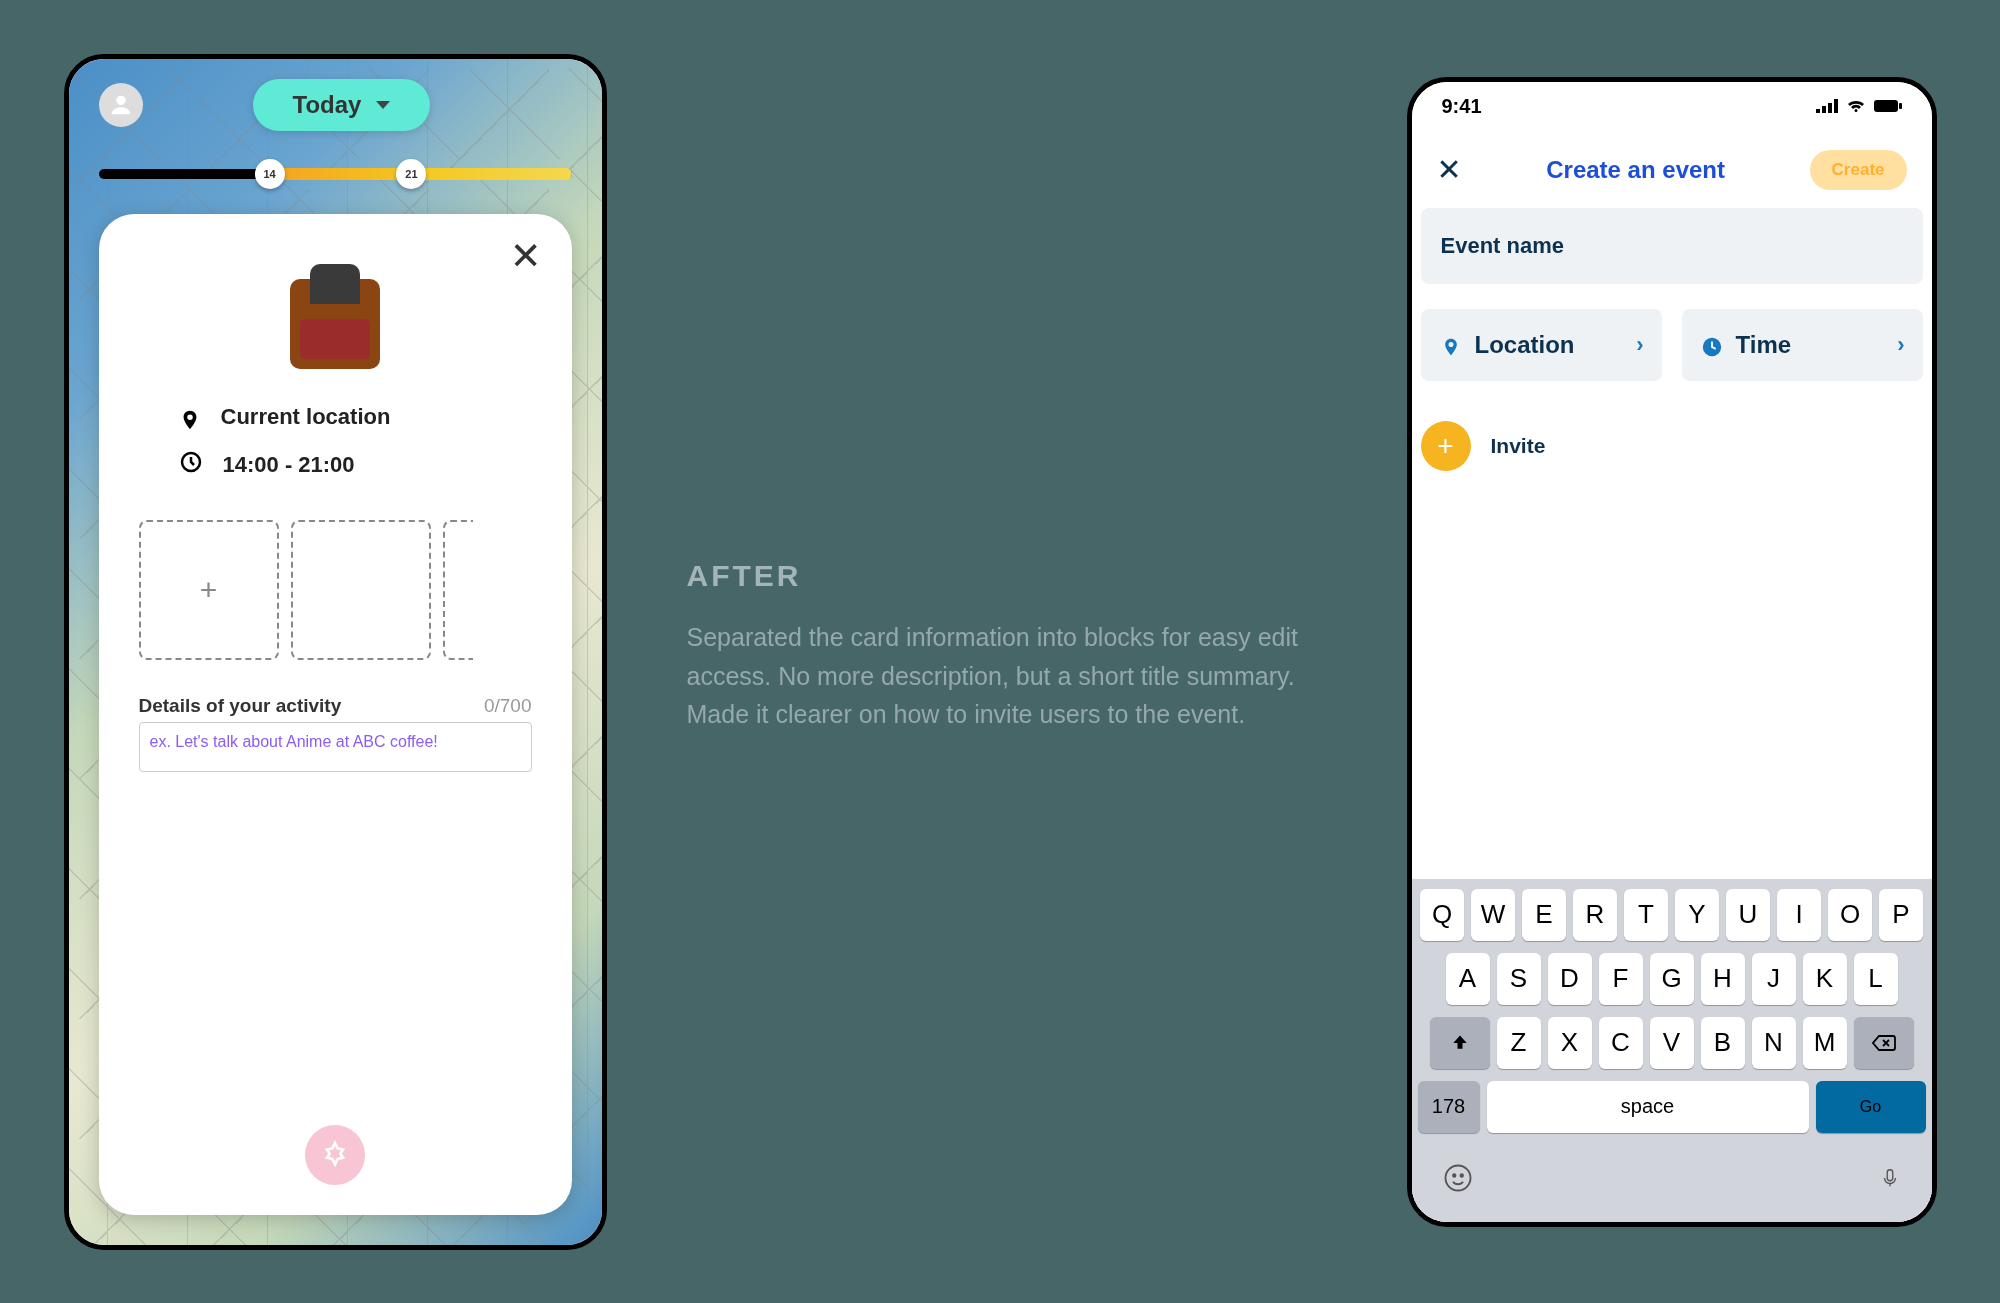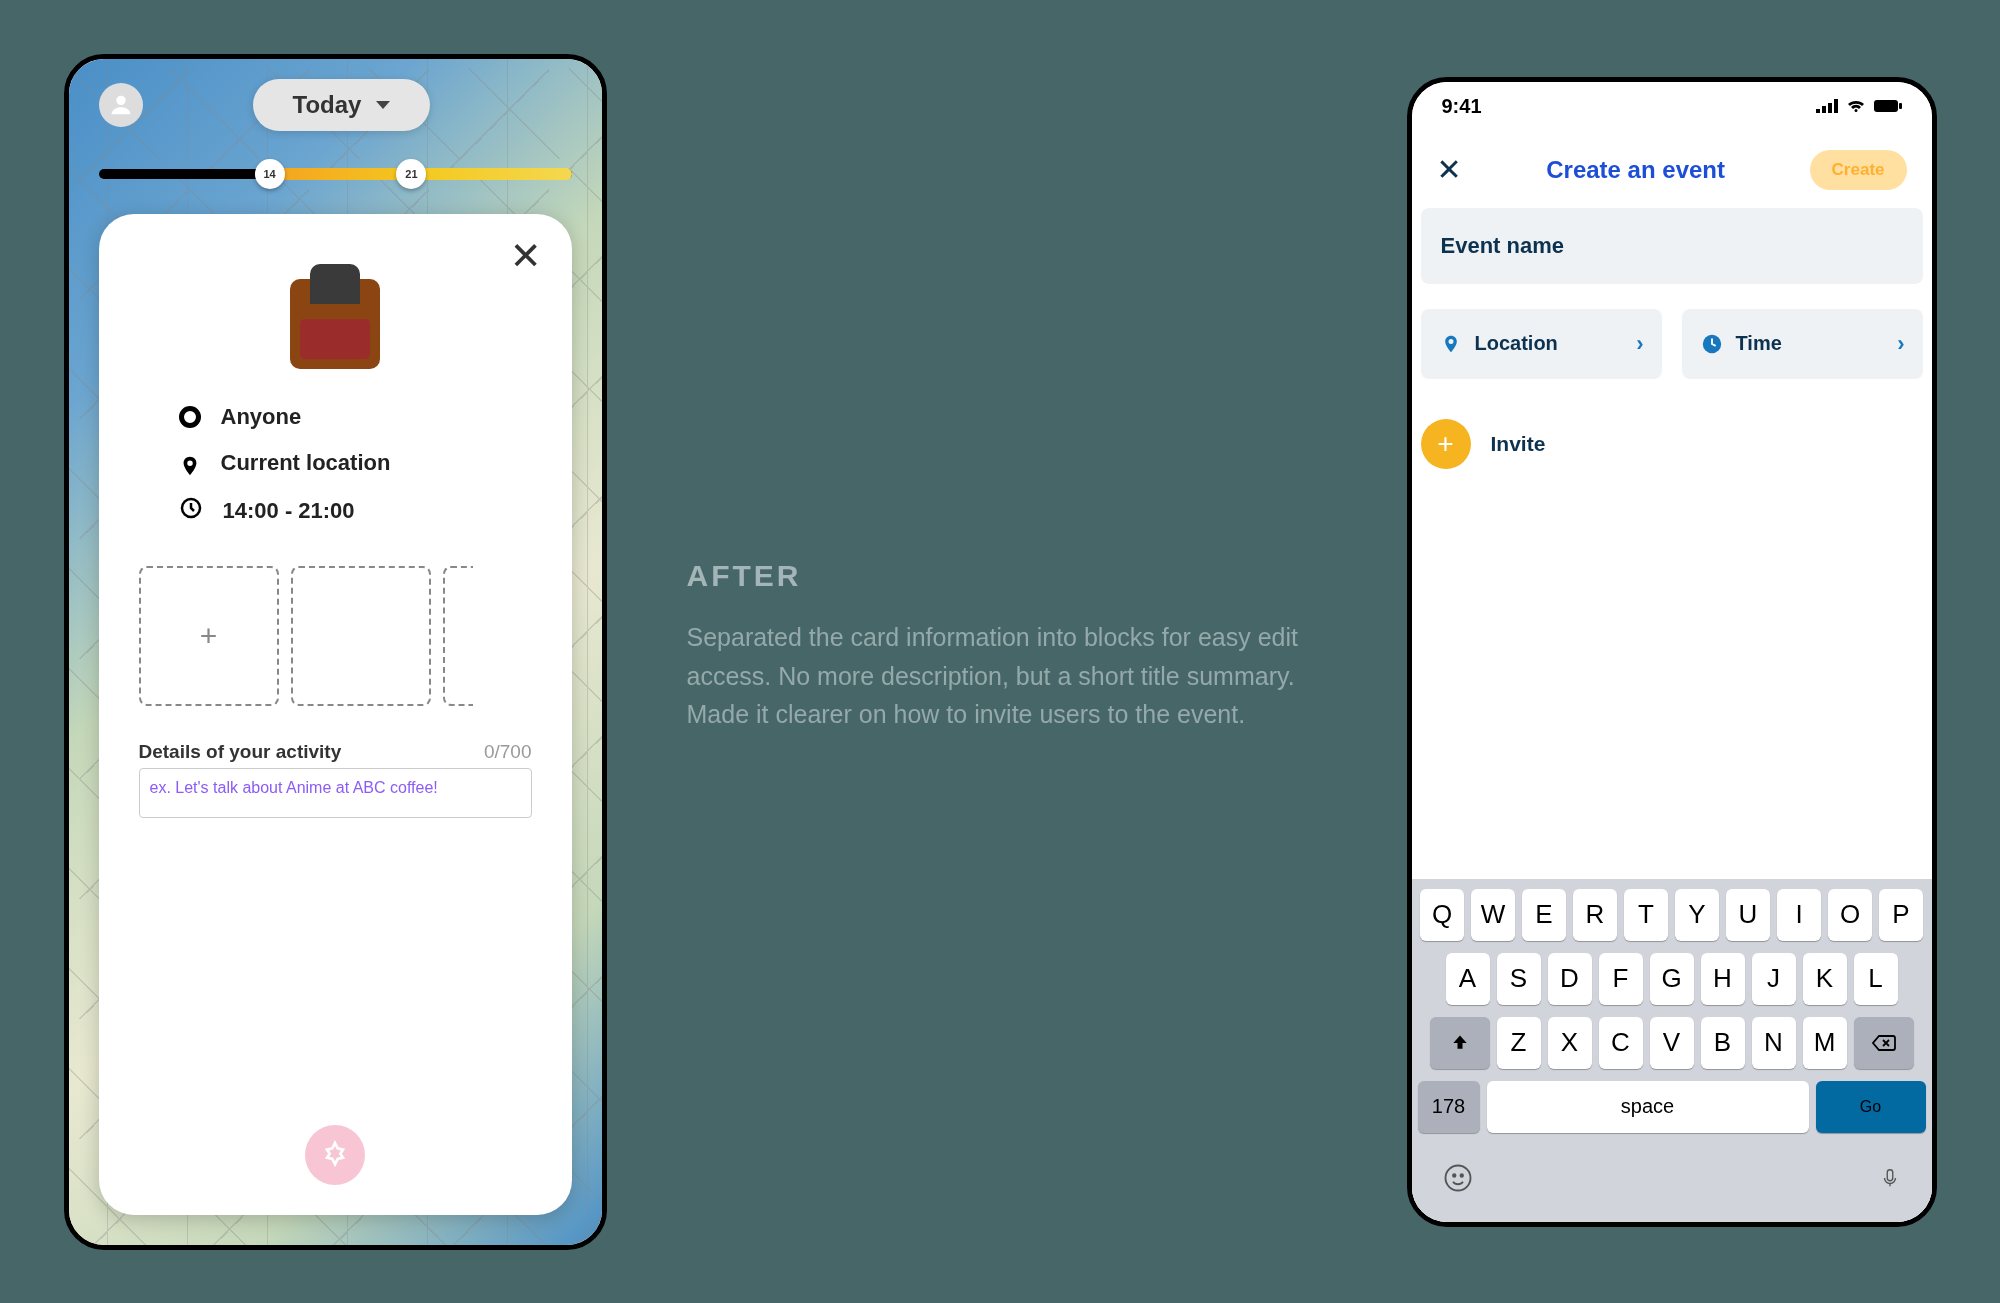--- a/index.html
+++ b/index.html
@@ -68,21 +68,21 @@
     .avatar-circle {
       width: 44px;
       height: 44px;
       border-radius: 50%;
       background: #ddd;
       display: flex;
       align-items: center;
       justify-content: center;
     }
     .today-pill {
-      background: #e5e5e5;
+      background: #5eead4;
       border-radius: 30px;
       padding: 12px 40px;
       display: flex;
       align-items: center;
       gap: 15px;
       box-shadow: 0 2px 8px rgba(0,0,0,0.15);
       font-weight: 600;
       color: #333;
       font-size: 24px;
     }
@@ -373,23 +373,23 @@
       flex: 1;
       background: #eef2f5;
       border-radius: 8px;
       padding: 22px 18px;
       display: flex;
       align-items: center;
       justify-content: space-between;
     }
     .lt-left {
       display: flex;
-      align-items: flex-start;
+      align-items: flex-end;
       gap: 12px;
-      font-size: 20px;
+      font-size: 24px;
       font-weight: 600;
       color: #0d3250;
     }
     .lt-icon {
       width: 24px;
       height: 24px;
       border-radius: 50%;
       display: flex;
       align-items: center;
       justify-content: center;
@@ -488,24 +488,20 @@
       <div class="slider-handle handle-1">14</div>
       <div class="slider-handle handle-2">21</div>
     </div>
   </div>
 
   <div class="event-card">
     <div class="close-x">✕</div>
     <div class="avatar-img"></div>
 
     <div class="info-rows">
-      <div class="info-row">
-        <span class="icon-circle"></span>
-        <span>Anyone</span>
-      </div>
       <div class="info-row">
         <span class="icon-pin">
           <svg viewBox="0 0 24 24" fill="#000">
               <path d="M12 2C8 2 5 5 5 9c0 5 7 13 7 13s7-8 7-13c0-4-3-7-7-7zm0 10a3 3 0 110-6 3 3 0 010 6z"></path>
             </svg>
         </span>
         <span>Current location</span>
       </div>
       <div class="info-row">
         <span class="icon-clock">

